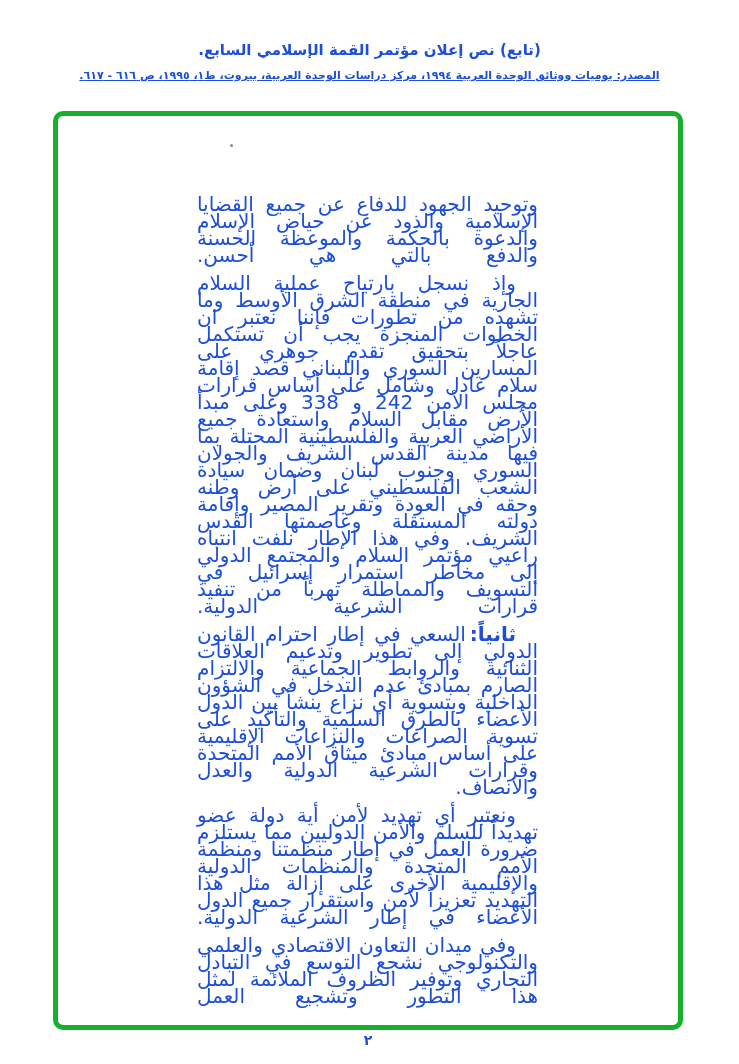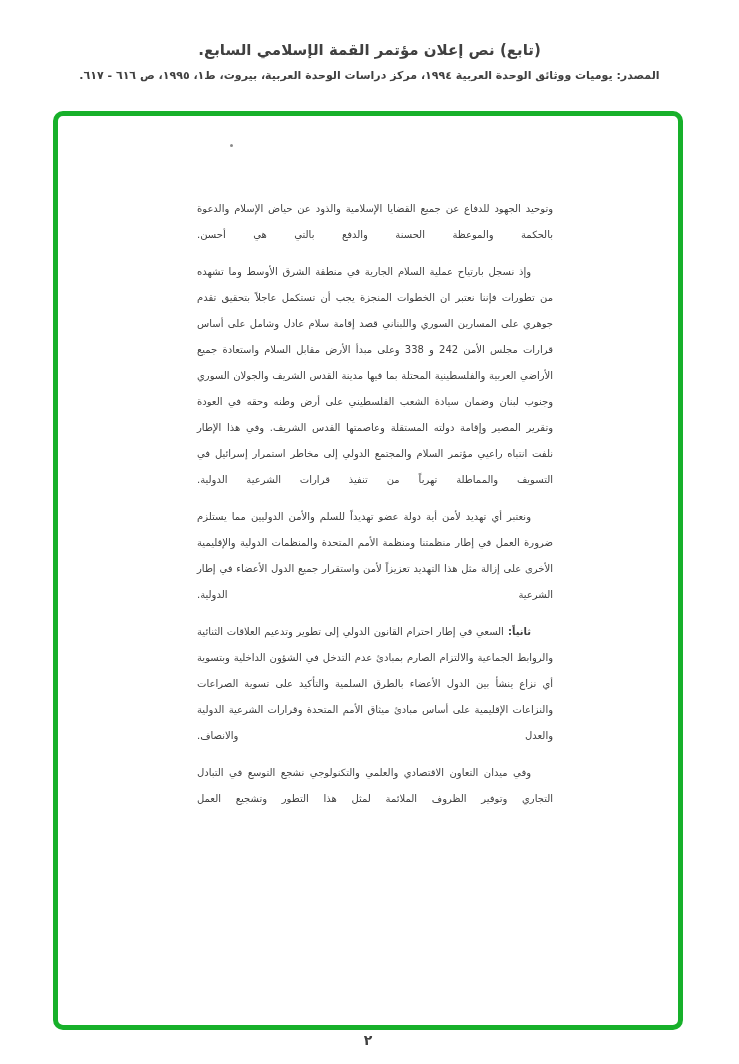--- a/index.html
+++ b/index.html
@@ -3,38 +3,39 @@
 <meta charset="utf-8">
 <style>
   html, body { margin: 0; padding: 0; background: #ffffff; }
   .page {
     position: relative;
     width: 739px;
     height: 1064px;
     background: #ffffff;
     overflow: hidden;
     font-family: "DejaVu Sans", sans-serif;
-    color: #404040;
+    color: #1d4ed8;
   }
   .doc-title {
     position: absolute;
     top: 41px; left: 0; right: 0;
     text-align: center;
     direction: rtl;
     font-size: 15px;
     font-weight: bold;
     letter-spacing: 0.2px;
   }
   .doc-source {
     position: absolute;
     top: 69px; left: 0; right: 0;
     text-align: center;
     direction: rtl;
     font-size: 11px;
     font-weight: bold;
+    text-decoration: underline;
   }
   .content-box {
     position: absolute;
     left: 53px;
     top: 111px;
     width: 620px;
     height: 909px;
     border: 5px solid #17b02a;
     border-radius: 10px;
     background: #ffffff;
@@ -49,23 +50,23 @@
     border-radius: 50%;
   }
   .text-column {
     position: absolute;
     top: 80px;
     right: 125px;
     width: 356px;
     direction: rtl;
   }
   .text-column p {
-    margin: 0 0 11px 0;
-    font-size: 10px;
-    line-height: 26px;
+    margin: 0 15px 11px 0;
+    font-size: 20px;
+    line-height: 17px;
     text-align: justify;
     text-indent: 22px;
     word-spacing: 0.5px;
   }
   .text-column p.first { text-indent: 0; }
   .text-column p.justify-last { text-align-last: justify; }
   .lead { font-weight: bold; margin-left: 4px; }
   .page-num {
     position: absolute;
     top: 1032px;
@@ -88,23 +89,23 @@
 
   <div class="content-box">
     <span class="stray-dot"></span>
 
     <div class="text-column">
 
       <p class="first justify-last">وتوحيد الجهود للدفاع عن جميع القضايا الإسلامية والذود عن حياض الإسلام والدعوة بالحكمة والموعظة الحسنة والدفع بالتي هي أحسن.</p>
 
       <p class="justify-last">وإذ نسجل بارتياح عملية السلام الجارية في منطقة الشرق الأوسط وما تشهده من تطورات فإننا نعتبر ان الخطوات المنجزة يجب أن تستكمل عاجلاً بتحقيق تقدم جوهري على المسارين السوري واللبناني قصد إقامة سلام عادل وشامل على أساس قرارات مجلس الأمن 242 و 338 وعلى مبدأ الأرض مقابل السلام واستعادة جميع الأراضي العربية والفلسطينية المحتلة بما فيها مدينة القدس الشريف والجولان السوري وجنوب لبنان وضمان سيادة الشعب الفلسطيني على أرض وطنه وحقه في العودة وتقرير المصير وإقامة دولته المستقلة وعاصمتها القدس الشريف. وفي هذا الإطار نلفت انتباه راعيي مؤتمر السلام والمجتمع الدولي إلى مخاطر استمرار إسرائيل في التسويف والمماطلة تهرباً من تنفيذ قرارات الشرعية الدولية.</p>
 
+      <p class="justify-last"><span class="lead">ثانياً:</span><span>السعي في إطار احترام القانون الدولي إلى تطوير وتدعيم العلاقات الثنائية والروابط الجماعية والالتزام الصارم بمبادئ عدم التدخل في الشؤون الداخلية وبتسوية أي نزاع ينشأ بين الدول الأعضاء بالطرق السلمية والتأكيد على تسوية الصراعات والنزاعات الإقليمية على أساس مبادئ ميثاق الأمم المتحدة وقرارات الشرعية الدولية والعدل والانصاف.</span></p>
+
       <p class="justify-last">ونعتبر أي تهديد لأمن أية دولة عضو تهديداً للسلم والأمن الدوليين مما يستلزم ضرورة العمل في إطار منظمتنا ومنظمة الأمم المتحدة والمنظمات الدولية والإقليمية الأخرى على إزالة مثل هذا التهديد تعزيزاً لأمن واستقرار جميع الدول الأعضاء في إطار الشرعية الدولية.</p>
-
-      <p class="justify-last"><span class="lead">ثانياً:</span><span>السعي في إطار احترام القانون الدولي إلى تطوير وتدعيم العلاقات الثنائية والروابط الجماعية والالتزام الصارم بمبادئ عدم التدخل في الشؤون الداخلية وبتسوية أي نزاع ينشأ بين الدول الأعضاء بالطرق السلمية والتأكيد على تسوية الصراعات والنزاعات الإقليمية على أساس مبادئ ميثاق الأمم المتحدة وقرارات الشرعية الدولية والعدل والانصاف.</span></p>
 
       <p class="justify-last">وفي ميدان التعاون الاقتصادي والعلمي والتكنولوجي نشجع التوسع في التبادل التجاري وتوفير الظروف الملائمة لمثل هذا التطور وتشجيع العمل</p>
 
     </div>
   </div>
 
   <div class="page-num">٢</div>
 
 </div>
 

